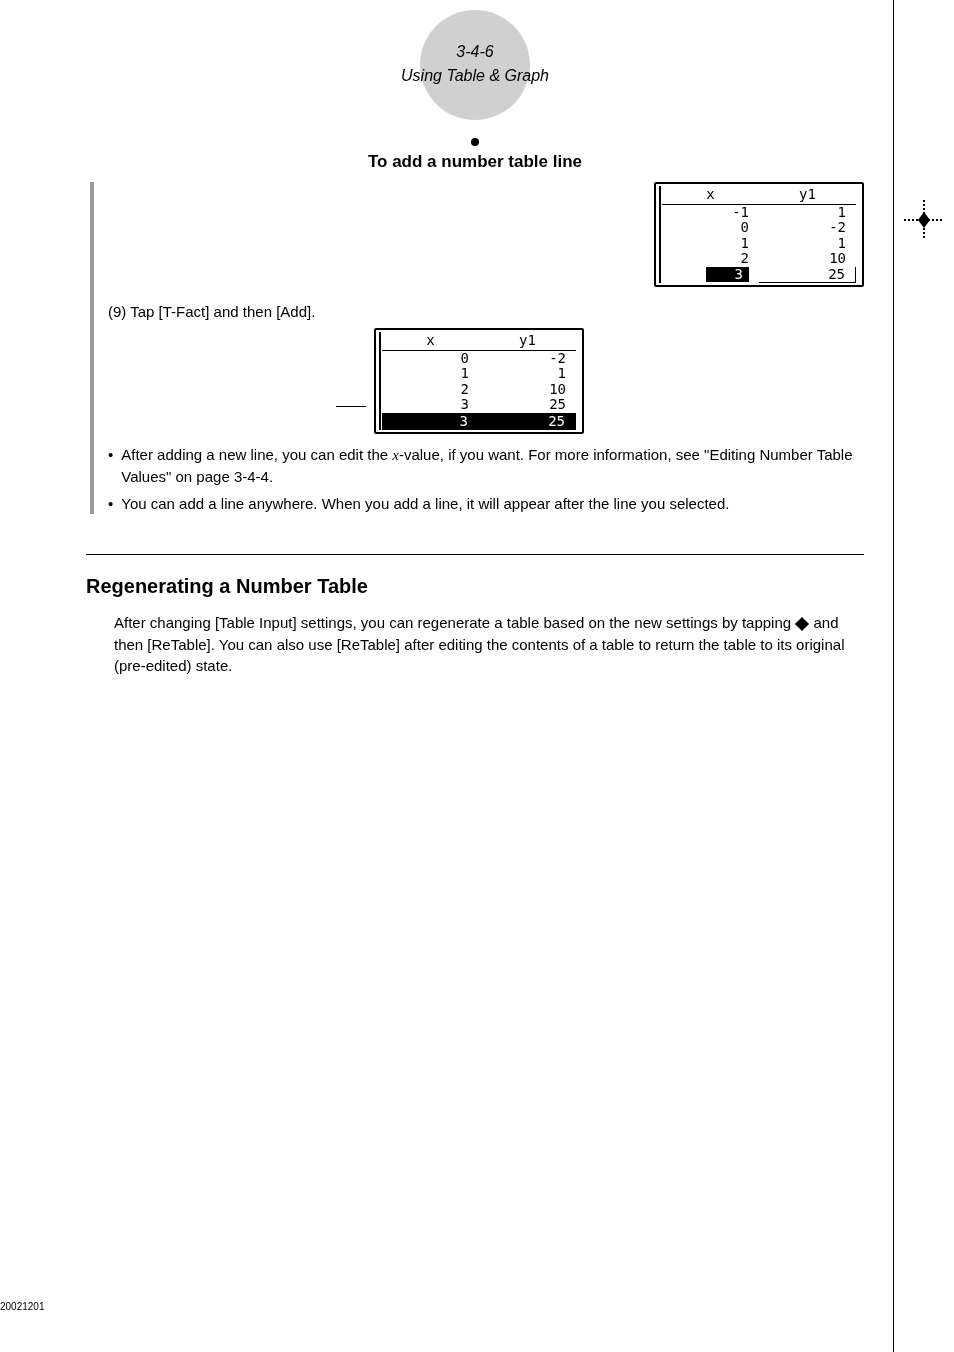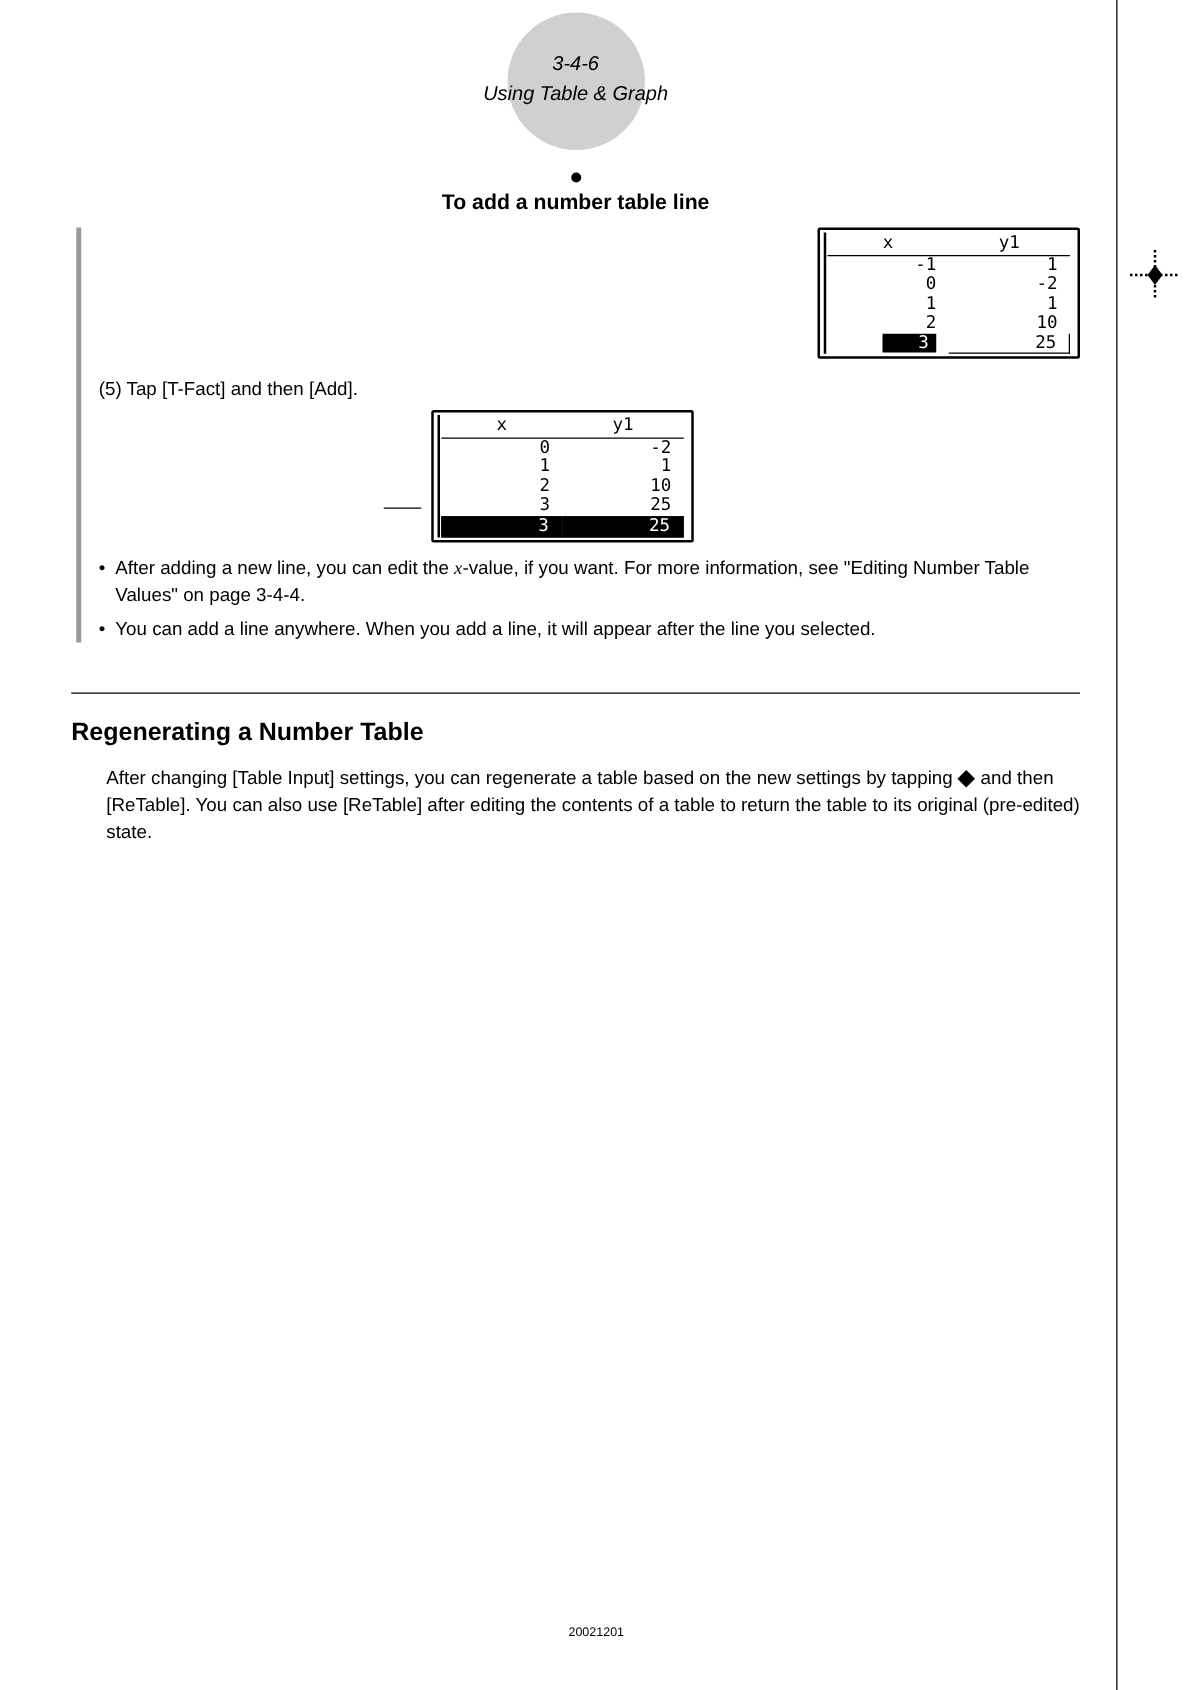--- a/index.html
+++ b/index.html
@@ -8,21 +8,21 @@
     font-family: Arial, Helvetica, sans-serif;
     background: #fff;
     color: #000;
     width: 954px;
   }
   .page {
     width: 954px;
     height: 1352px;
     position: relative;
     box-sizing: border-box;
-    padding: 20px 90px 20px 57px;
+    padding: 20px 90px 20px 86px;
   }
   .right-rule {
     position: absolute;
     top: 0;
     right: 60px;
     width: 1px;
     height: 1352px;
     background: #000;
   }
   .crop-mark {
@@ -190,21 +190,21 @@
     transform: rotate(45deg);
     margin: 0 2px;
     vertical-align: -1px;
     position: relative;
   }
   .footer-num {
     position: absolute;
     bottom: 40px;
     left: 0;
     width: 100%;
-    text-align: center;
+    text-align: left;
     font-size: 10px;
   }
 </style>
 </head>
 <body>
 
 <div class="page">
   <div class="right-rule"></div>
 
   <div class="crop-mark">
@@ -260,21 +260,21 @@
               </div>
               <div class="rw">
                 <span><span class="hl-cell" style="padding:0 6px;">3</span></span>
                 <span style="border-bottom: 1px solid rgb(0, 0, 0); border-right: 1px solid rgb(0, 0, 0);">25</span>
               </div>
             </div>
         </div>
       </div>
 
       <div class="step-row" style="margin-top:14px;">
-        <div class="step-text">(5) Tap [T-Fact] and then [Add].</div>
+        <div class="step-text">(9) Tap [T-Fact] and then [Add].</div>
       </div>
 
       <div class="annot-row">
         <div class="annot-spacer"></div>
         <div class="leader"></div>
         <div class="calc-table" style="margin-left:0;">
           <div class="double-border"></div>
           <div class="calc-header">
             <span>x</span>
             <span>y1</span>

